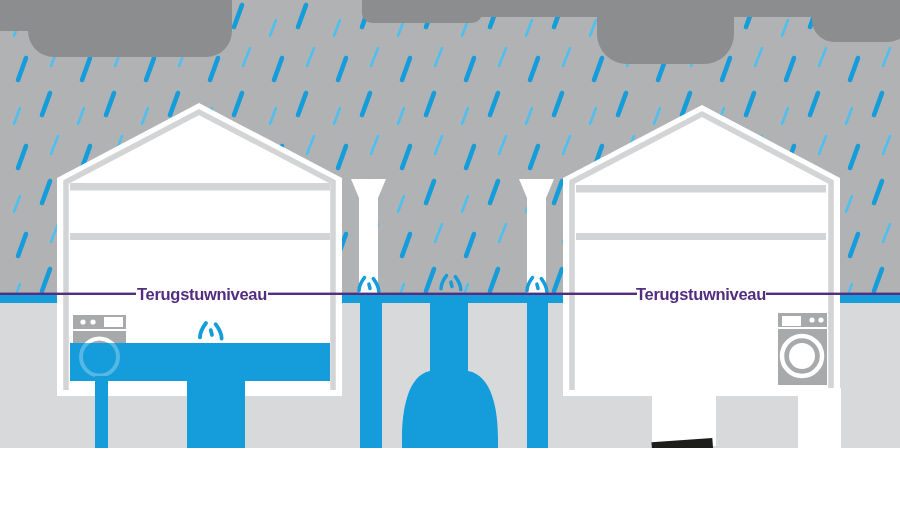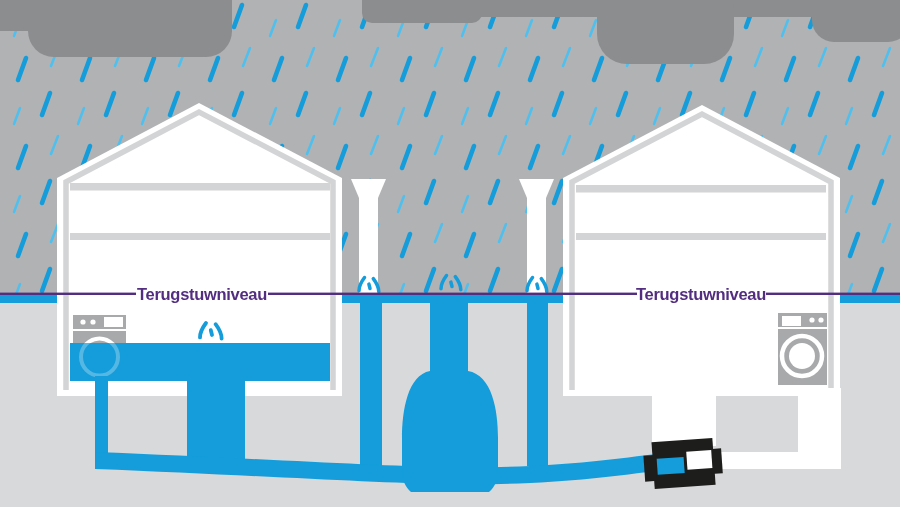--- a/index.html
+++ b/index.html
@@ -2,21 +2,21 @@
 <html style="--sky_gray: #b1b2b4; --cloud_gray: #8c8d8f; --ground_gray: #d8d9da; --water_blue: #149dda; --rain_light: #4fc0ee; --purple: #532d80; --outline_gray: #d3d4d5; --machine_gray: #a8a9ab; --valve_black: #1d1d1b; --white: #ffffff; --submerged_ring: #55b7e3;"><head>
 <meta charset="utf-8">
 <style>
   :root{
     --sky_gray:#b1b2b4; --cloud_gray:#8c8d8f; --ground_gray:#d8d9da;
     --water_blue:#149dda; --rain_light:#4fc0ee; --purple:#532d80;
     --outline_gray:#d3d4d5; --machine_gray:#a8a9ab; --valve_black:#1d1d1b;
     --white:#ffffff; --submerged_ring:#55b7e3;
   }
   html,body{margin:0;padding:0;background:#fff;}
-  .stage{position:relative;width:900px;height:507px;overflow:hidden;font-family:"Liberation Sans",sans-serif;}
+  .stage{position:relative;width:900px;height:448px;overflow:hidden;font-family:"Liberation Sans",sans-serif;}
   .stage svg{position:absolute;left:0;top:0;display:block;}
   .sky{fill:var(--sky_gray);}
   .cloud{fill:var(--cloud_gray);}
   .ground{fill:var(--ground_gray);}
   .water{fill:var(--water_blue);}
   .whitefill{fill:var(--white);}
   .houseline{stroke:var(--outline_gray);stroke-width:5.5;fill:none;}
   .band{fill:var(--outline_gray);}
   .machine{fill:var(--machine_gray);}
   .drop{stroke:var(--water_blue);stroke-linecap:round;}

